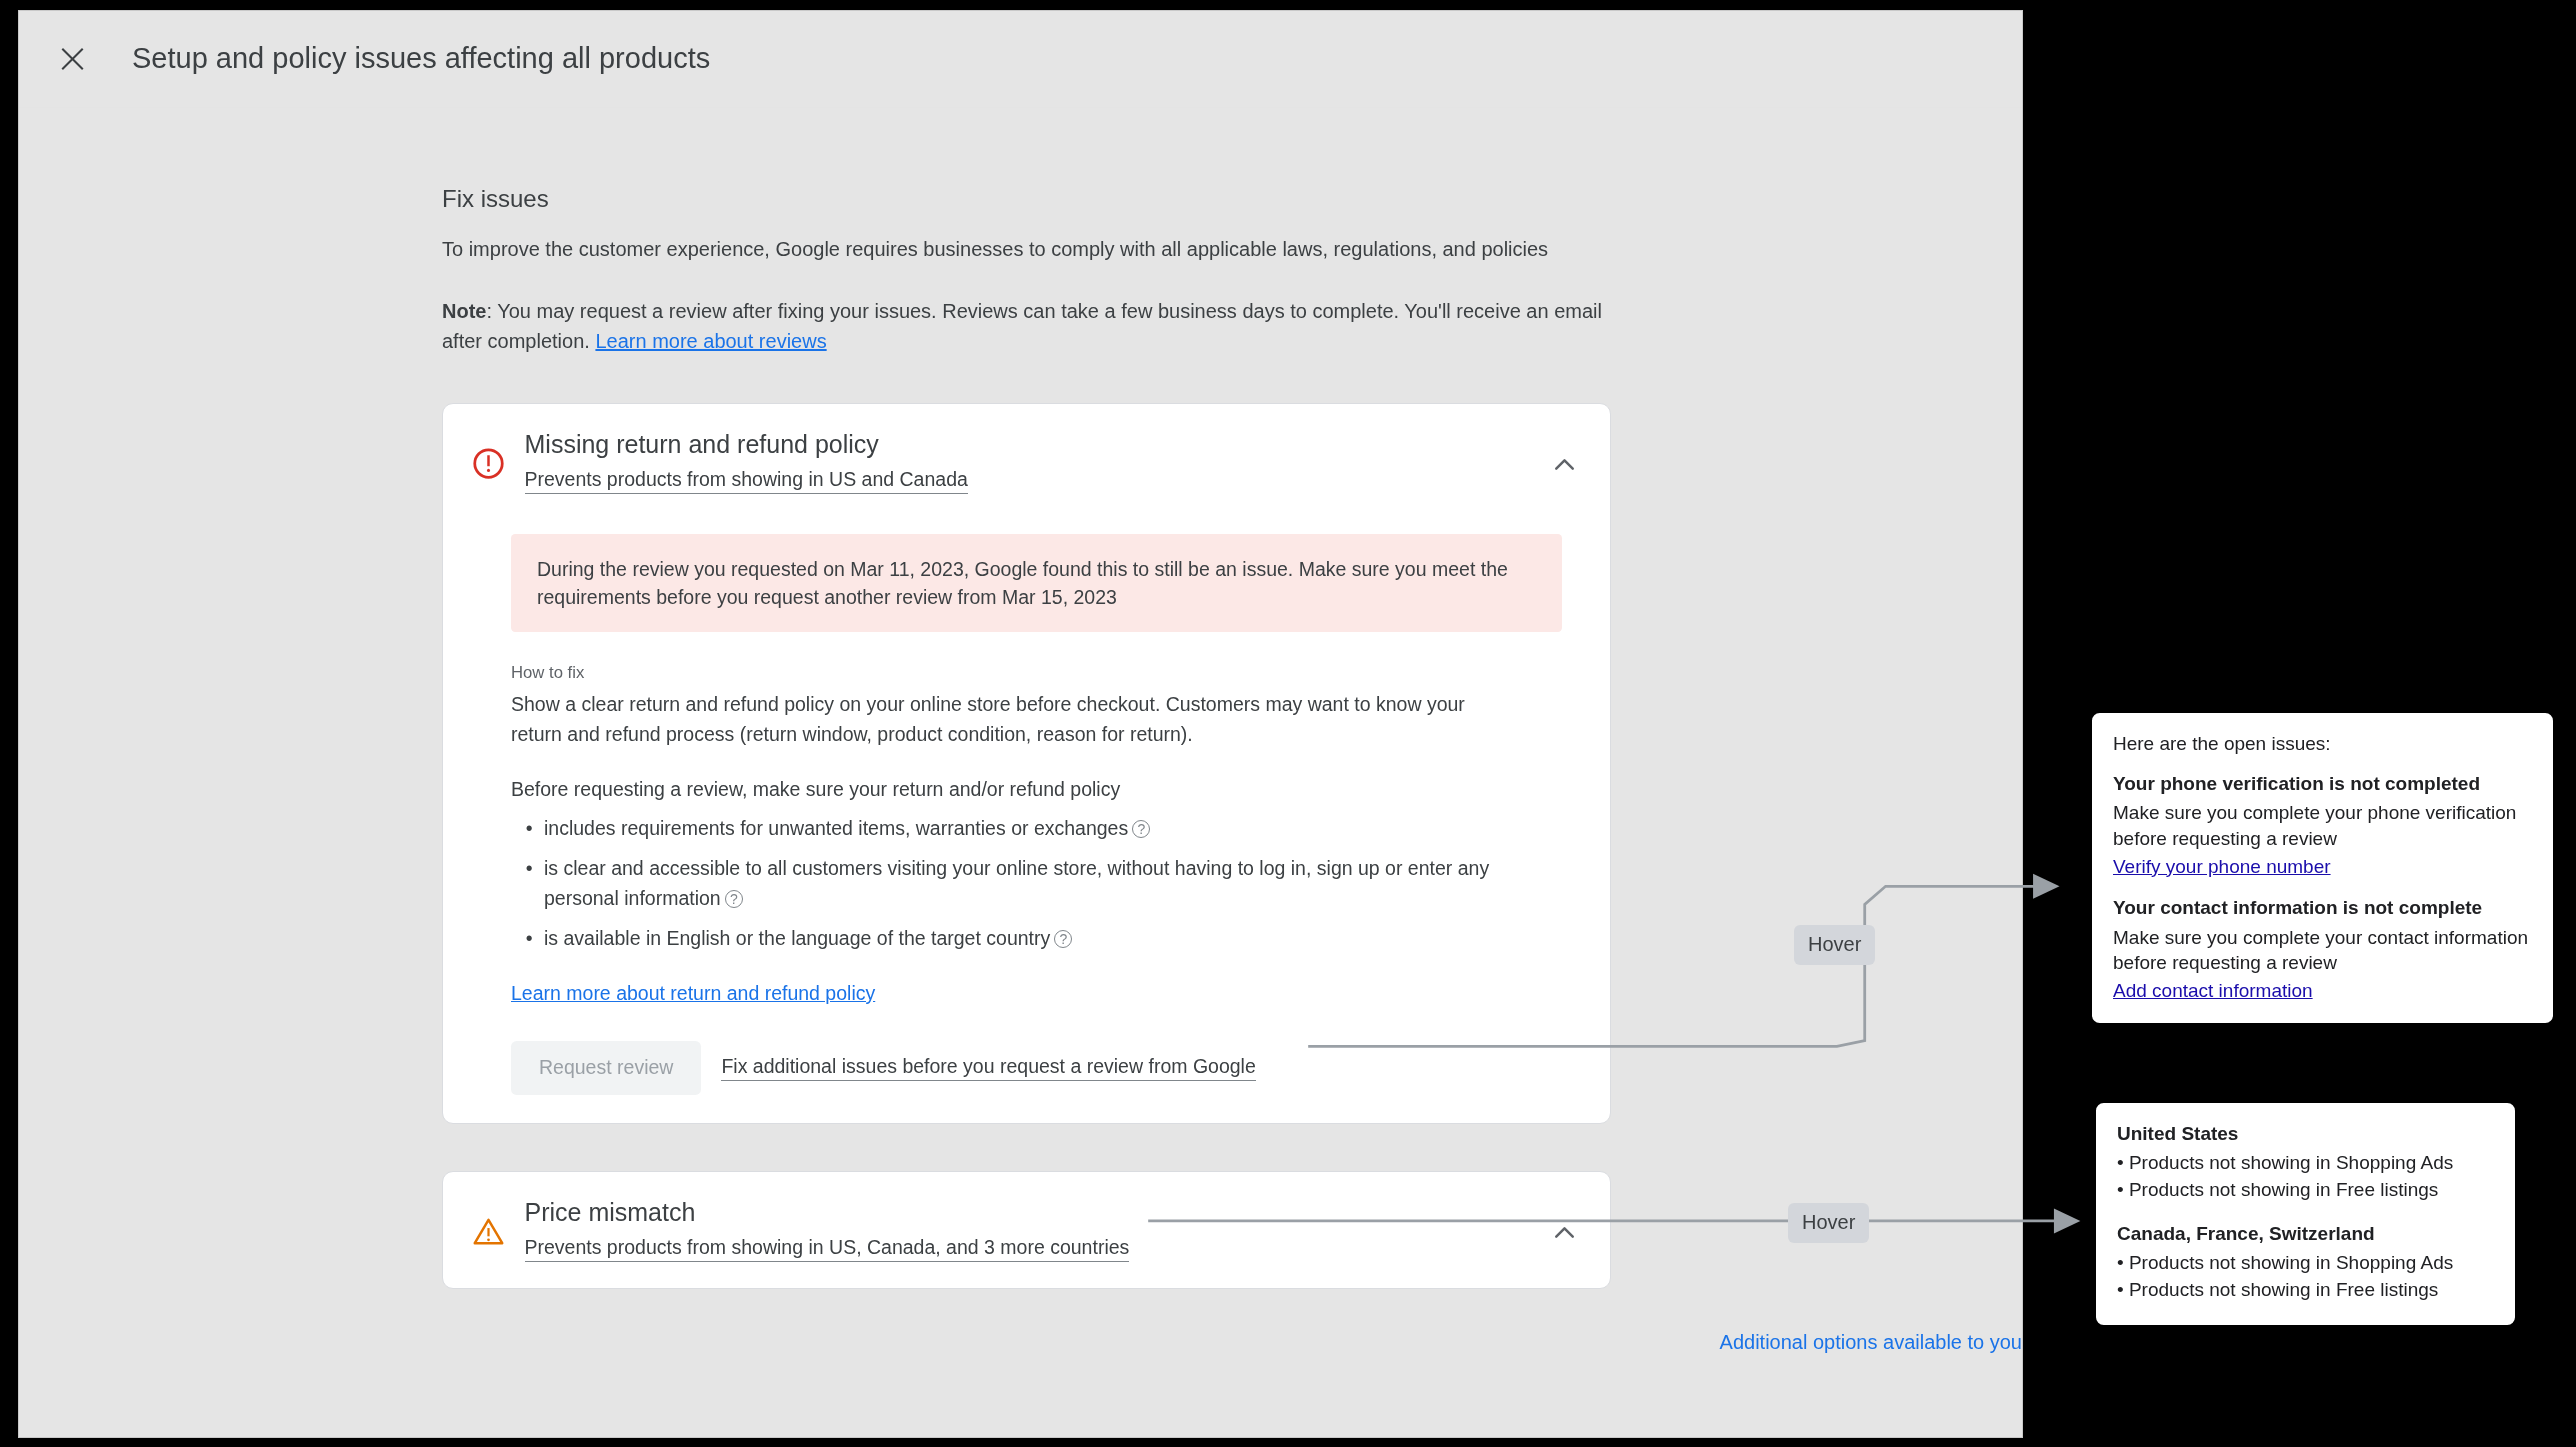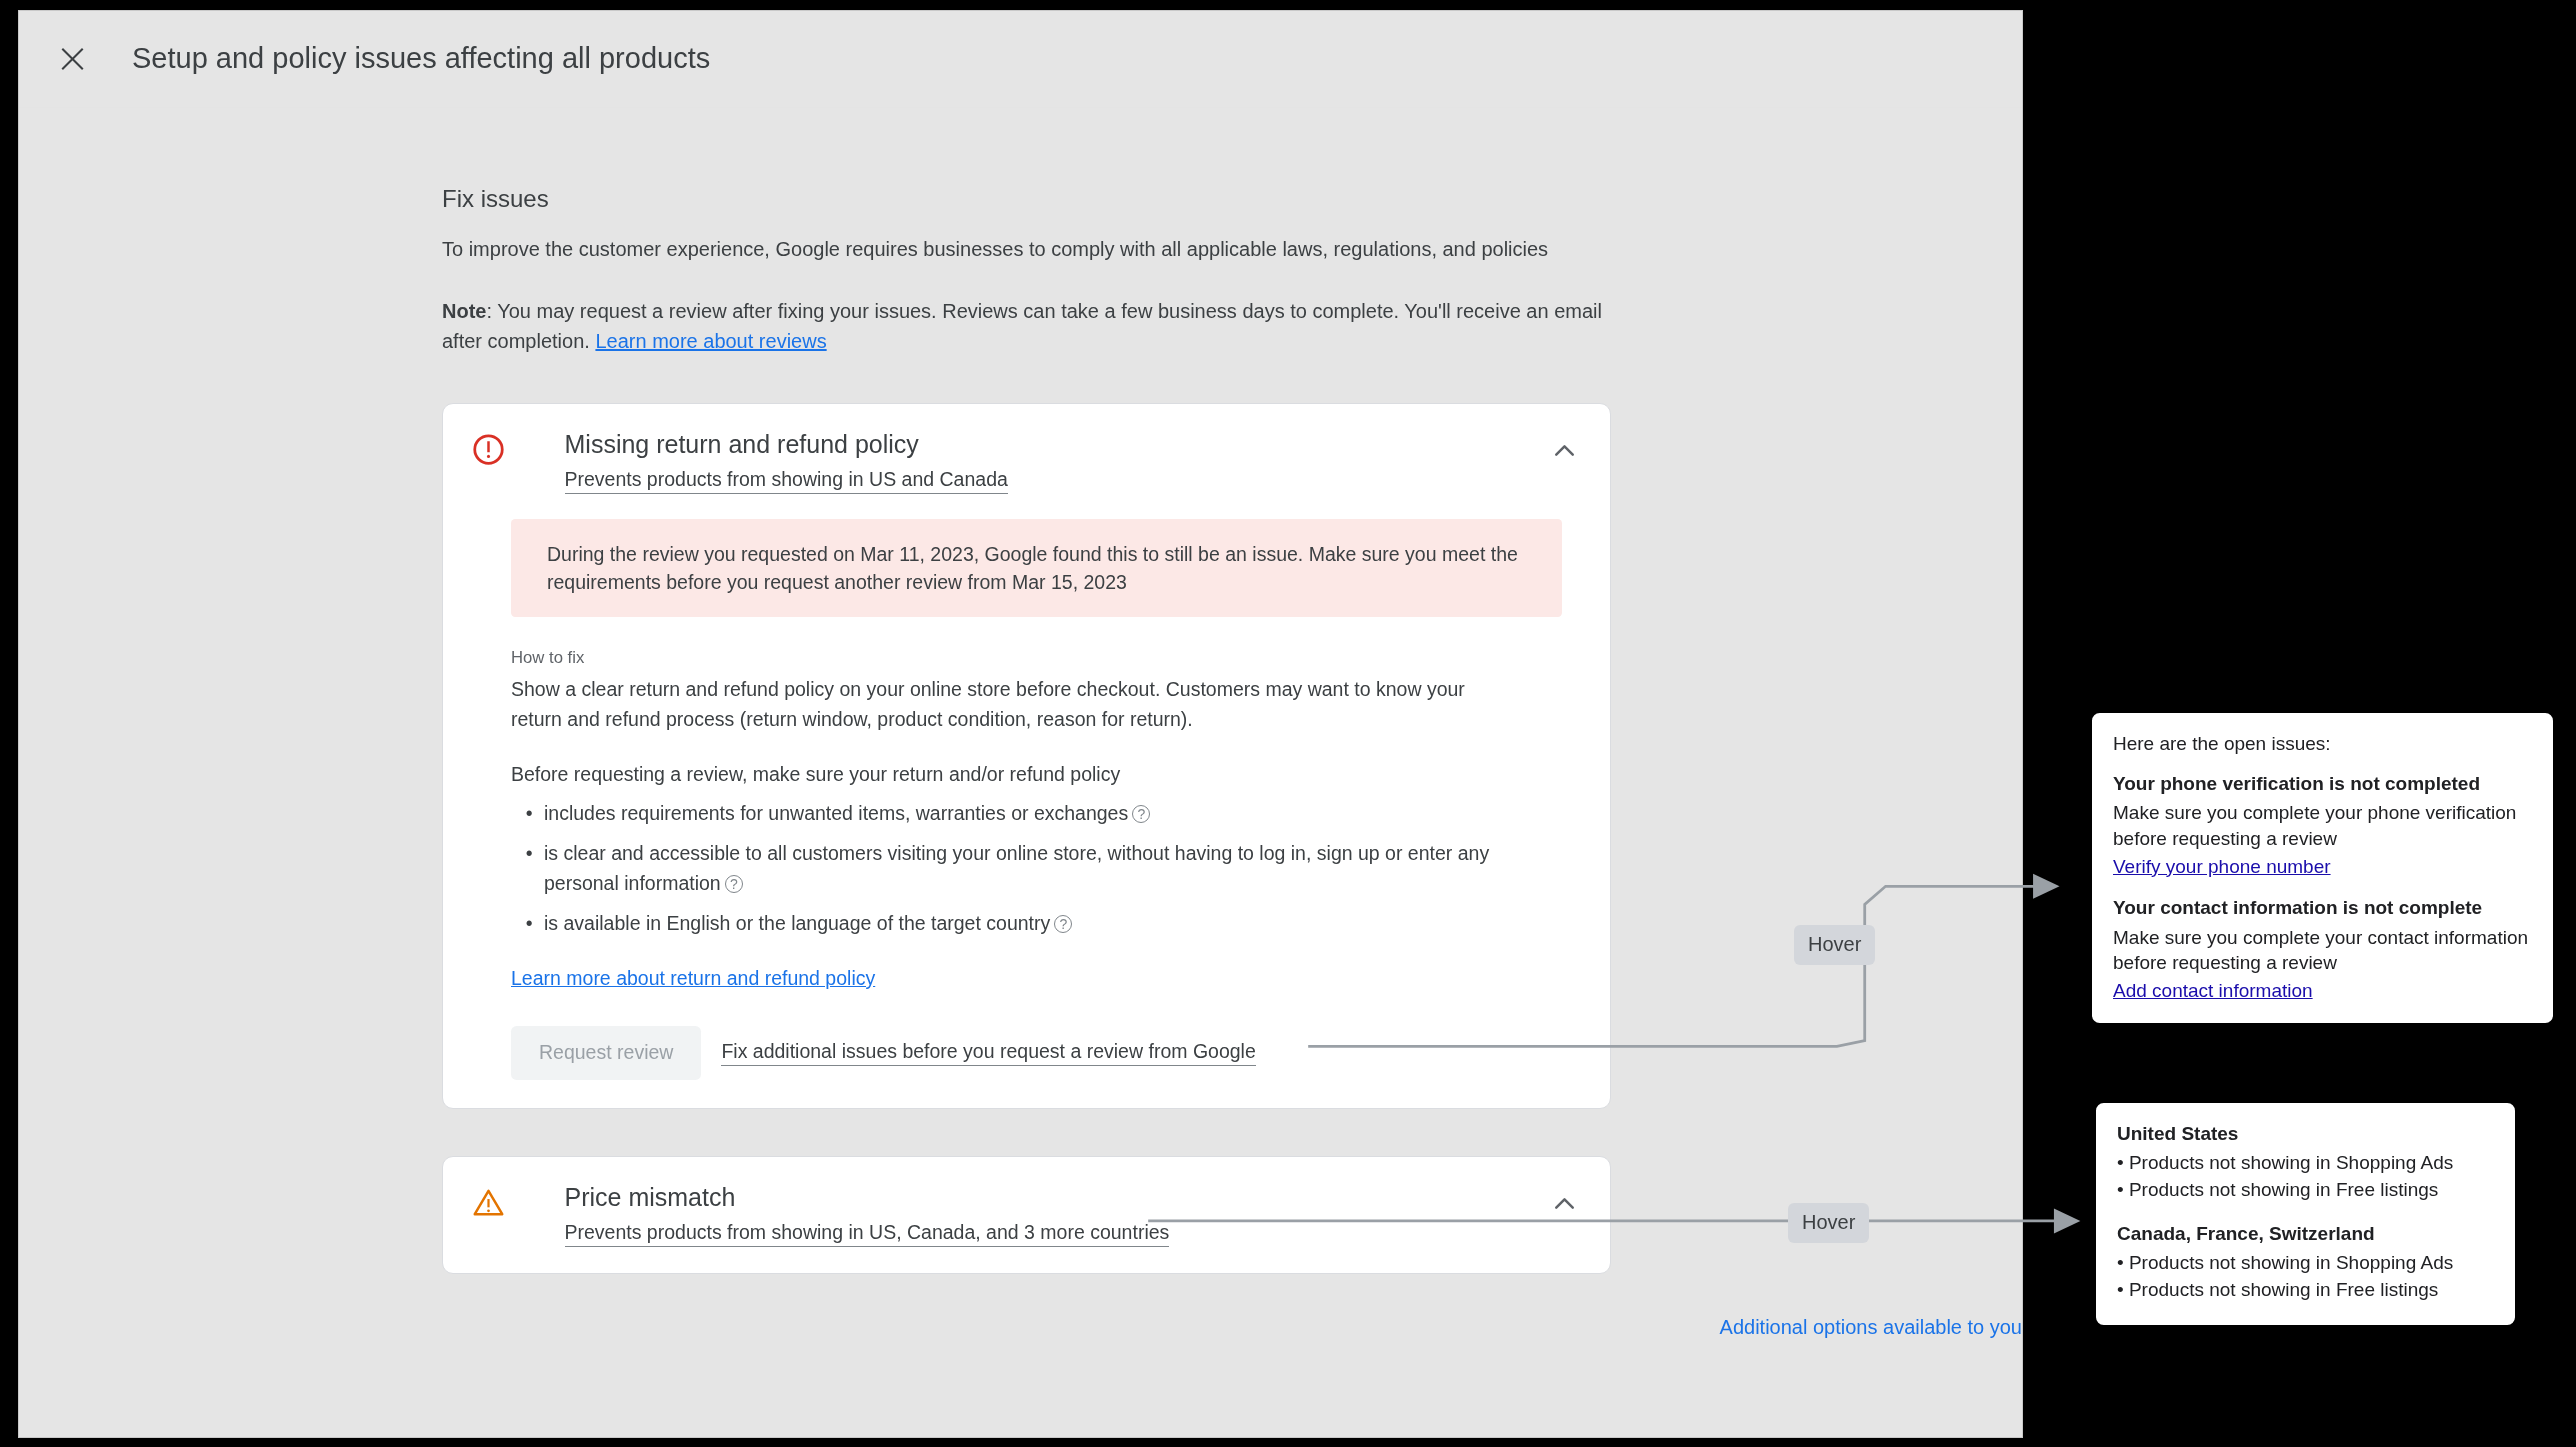--- a/index.html
+++ b/index.html
@@ -88,22 +88,21 @@
     width: 1169px;
     border: 1.4px solid #dadce0;
     border-radius: 11px;
     background: #fff;
     padding: 25px 29px 28px 29px;
     position: relative;
   }
   .card.collapsed { padding-bottom: 26.4px; }
   .card-head {
     display: flex;
-    align-items: flex-start;
-    gap: 40px;
+    align-items: center;
   }
   .status-icon {
     width: 33px; height: 33px;
     flex: 0 0 auto;
     margin-top: 4.2px;
   }
   .card-head-text { margin-left: 19.5px; flex: 1 1 auto; }
   .card-title {
     font-size: 25px;
     color: #3c4043;
@@ -119,24 +118,24 @@
     padding-bottom: 1.4px;
   }
   .chevron {
     width: 33px; height: 33px;
     flex: 0 0 auto;
     cursor: pointer;
     margin-top: 5.6px;
   }
 
   .alert {
-    margin: 25px 0 0 39px;
+    margin: 40px 0 0 39px;
     background: #fce8e6;
     border-radius: 4.2px;
-    padding: 21px 36px;
+    padding: 21px 26px;
     font-size: 19.5px;
     color: #3c4043;
     line-height: 1.45;
     width: 1051px;
   }
   .howto-label {
     margin: 31px 0 0 39px;
     font-size: 16.7px;
     color: #5f6368;
   }

